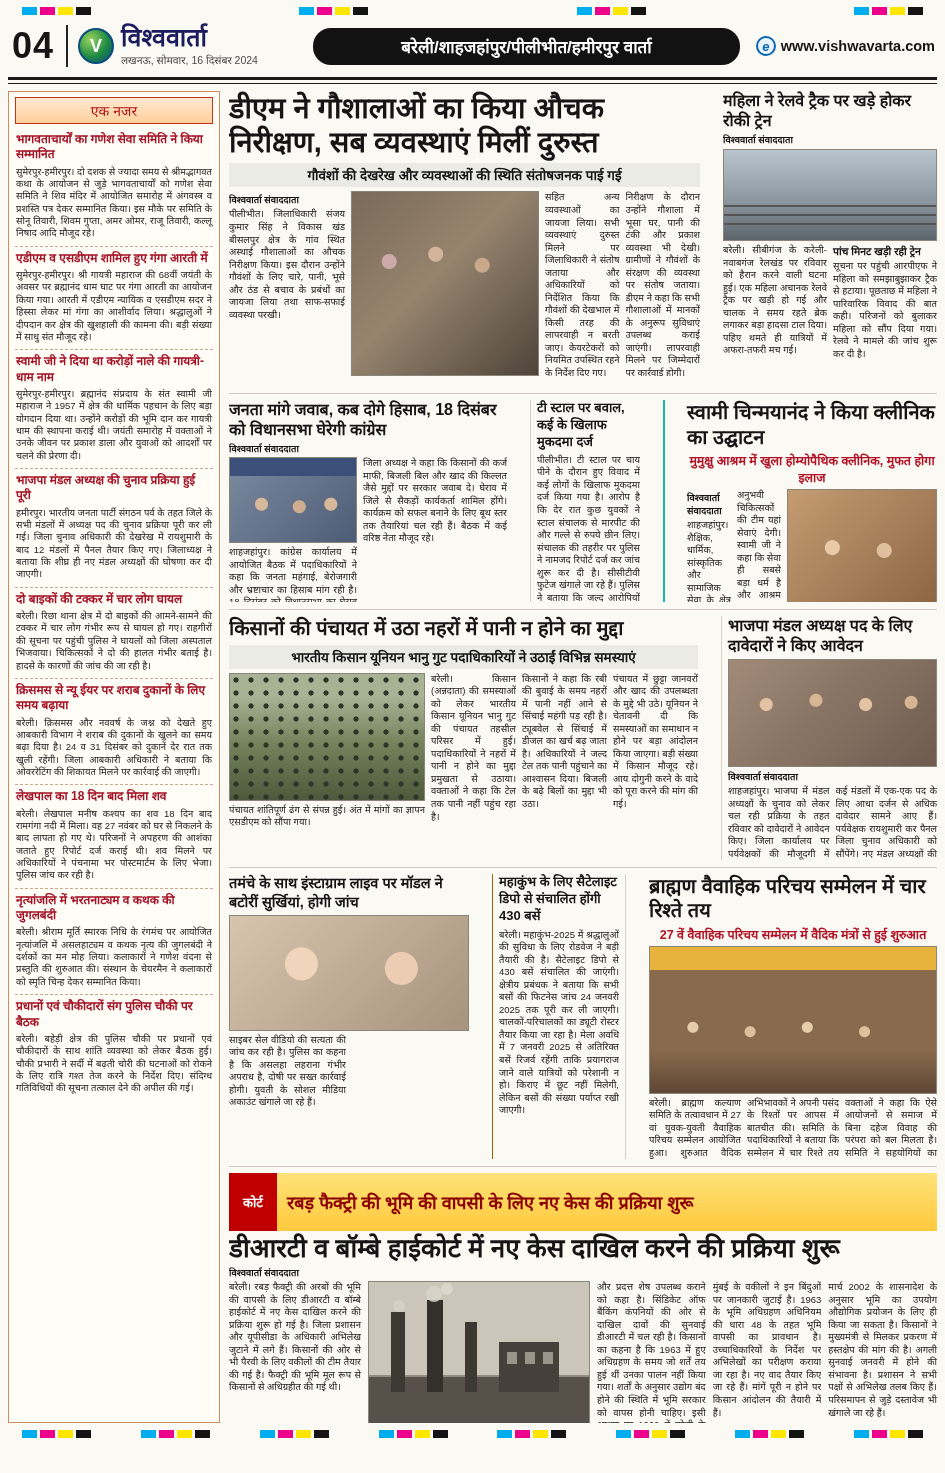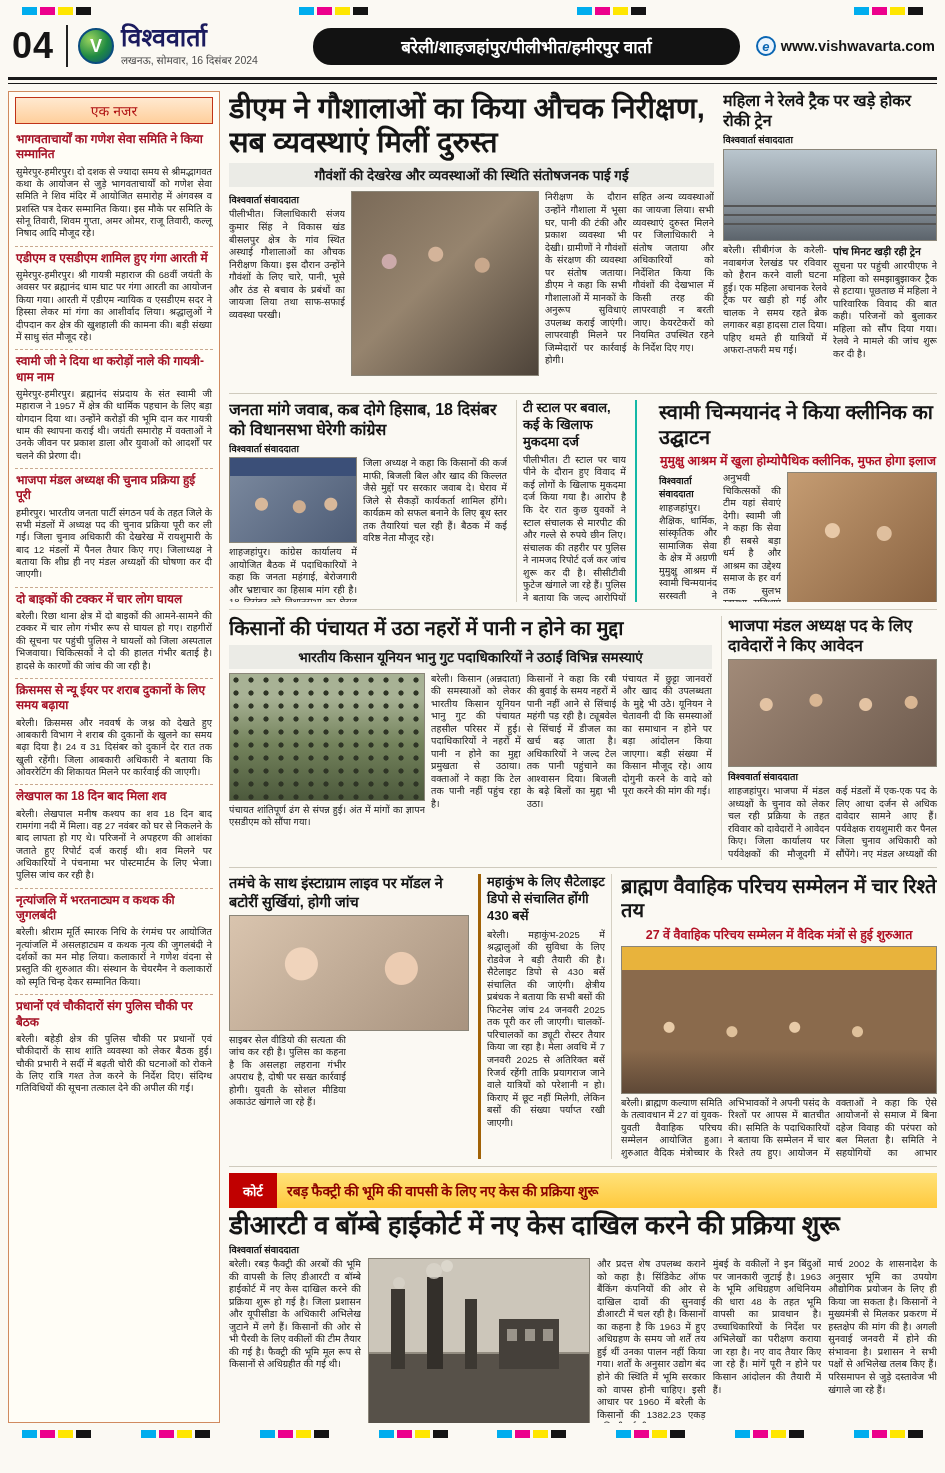--- a/index.html
+++ b/index.html
@@ -32,21 +32,21 @@
   
   .sidebar{border:1px solid #d08a5f;background:#fffdf6;padding:5px 6px;overflow:hidden;}
   .sb-title{background:linear-gradient(#ffe9d0,#ffcf9c);border:1px solid #c03318;color:#b01212;
             font-weight:normal;font-size:14px;text-align:center;padding:3px 2px;margin-bottom:4px;}
   .sb-item{padding:4px 1px 6px;border-bottom:1px dashed #c9a98f;overflow:hidden;}
   .sb-item:last-child{border-bottom:none;}
   .sb-head{color:#a51226;font-weight:bold;font-size:12px;line-height:1.28;margin-bottom:3px;}
   .sb-body{font-size:9.5px;line-height:1.3;text-align:justify;color:#242424;}
   
   .main{display:flex;flex-direction:column;gap:7px;overflow:hidden;}
-  .row{display:grid;gap:9px;overflow:hidden;}
+  .row{display:grid;gap:23px;overflow:hidden;}
   .row + .row{border-top:1px solid #cfcabd;padding-top:6px;}
   .rowA{grid-template-columns:1fr 214px;height:298px;}
   .rowB{grid-template-columns:278px 110px 1fr;height:204px;}
   .rowC{grid-template-columns:1fr 216px;height:246px;}
   .rowD{grid-template-columns:240px 134px 1fr;height:288px;}
   .rowE{height:252px;grid-template-columns:1fr;}
   article,aside.art{overflow:hidden;}
   .h-xl{font-size:29px;font-weight:bold;line-height:1.18;margin:0;}
   .h-lg{font-size:20px;font-weight:bold;line-height:1.22;margin:0;}
   .h-md{font-size:16px;font-weight:bold;line-height:1.25;margin:0;}
@@ -66,28 +66,28 @@
   .tea{border-left:1px solid #d5d0c3;padding-left:6px;height:100%;box-sizing:border-box;}
   .clinic{border-left:2px solid #14b8a6;padding-left:22px;}
   .clinic-body{display:grid;grid-template-columns:1fr 1fr 150px;gap:6px;height:132px;margin-top:2px;}
   .farm-body{display:grid;grid-template-columns:196px 1fr 1fr 1fr;gap:6px;height:188px;margin-top:2px;}
   .farm-photo{height:128px;margin-bottom:3px;}
   .bjp{border-left:1px solid #d5d0c3;padding-left:6px;}
   .bjp-photo{height:108px;margin:3px 0;}
   .bjp-cols{display:grid;grid-template-columns:1fr 1fr;gap:6px;height:76px;}
   .model-photo{height:116px;margin:3px 0;}
   .model-cols{display:grid;grid-template-columns:1fr 1fr;gap:6px;height:118px;}
-  .maha{border-left:3px solid #a16207;border-right:1px solid #d5d0c3;padding:0 6px;height:100%;box-sizing:border-box;}
+  .maha{border-left:1px solid #a16207;border-right:1px solid #d5d0c3;padding:0 6px;height:100%;box-sizing:border-box;}
   .brahmin-photo{height:148px;margin:3px 0;}
   .brahmin-cols{display:grid;grid-template-columns:1fr 1fr 1fr;gap:6px;height:80px;}
   
   .court-strip{display:flex;align-items:stretch;margin-bottom:3px;}
   .kicker{background:#c00000;color:#fff;font-weight:bold;font-size:13px;padding:2px 14px;display:flex;align-items:center;}
-  .strip-head{flex:1;background:linear-gradient(#ffe27a,#ffc93c);color:#8b0000;font-weight:bold;font-size:14px;
-              padding:8px 10px;display:flex;align-items:center;font-family:Liberation Serif, serif;}
+  .strip-head{flex:1;background:linear-gradient(#ffe27a,#ffc93c);color:#8b0000;font-weight:bold;font-size:18px;
+              padding:17px 10px;display:flex;align-items:center;}
   .court-head{font-size:26px;font-weight:bold;line-height:1.15;margin:3px 0 2px;}
   .court-body{display:grid;grid-template-columns:132px 222px 1fr 1fr 1fr;gap:7px;height:172px;margin-top:2px;}
   
   .ph-dm{background:
      radial-gradient(circle at 20% 38%,#caa 7px,transparent 8px),
      radial-gradient(circle at 45% 34%,#d4b49a 7px,transparent 8px),
      radial-gradient(circle at 70% 40%,#c9a88c 7px,transparent 8px),
      linear-gradient(135deg,#7a6a58,#96846e 45%,#4e443a);}
   .ph-train{background:
      repeating-linear-gradient(0deg,#555 0 2px,transparent 2px 9px) 0 78%/100% 26% no-repeat,
@@ -223,22 +223,22 @@
       <section class="row rowA">
         <article>
           <h1 class="h-xl">डीएम ने गौशालाओं का किया औचक निरीक्षण, सब व्यवस्थाएं मिलीं दुरुस्त</h1>
           <div class="subhead-bar">गौवंशों की देखरेख और व्यवस्थाओं की स्थिति संतोषजनक पाई गई</div>
           <div class="dm-body">
             <div>
               <div class="byline">विश्ववार्ता संवाददाता</div>
               <div class="txt" style="height:168px">पीलीभीत। जिलाधिकारी संजय कुमार सिंह ने विकास खंड बीसलपुर क्षेत्र के गांव स्थित अस्थाई गौशालाओं का औचक निरीक्षण किया। इस दौरान उन्होंने गौवंशों के लिए चारे, पानी, भूसे और ठंड से बचाव के प्रबंधों का जायजा लिया तथा साफ-सफाई व्यवस्था परखी।</div>
             </div>
             <div class="photo ph-dm"></div>
+            <div class="txt">सहित अन्य व्यवस्थाओं का जायजा लिया। सभी व्यवस्थाएं दुरुस्त मिलने पर जिलाधिकारी ने संतोष जताया और अधिकारियों को निर्देशित किया कि गौवंशों की देखभाल में किसी तरह की लापरवाही न बरती जाए। केयरटेकरों को नियमित उपस्थित रहने के निर्देश दिए गए।</div>
             <div class="txt">निरीक्षण के दौरान उन्होंने गौशाला में भूसा घर, पानी की टंकी और प्रकाश व्यवस्था भी देखी। ग्रामीणों ने गौवंशों के संरक्षण की व्यवस्था पर संतोष जताया। डीएम ने कहा कि सभी गौशालाओं में मानकों के अनुरूप सुविधाएं उपलब्ध कराई जाएंगी। लापरवाही मिलने पर जिम्मेदारों पर कार्रवाई होगी।</div>
-            <div class="txt">सहित अन्य व्यवस्थाओं का जायजा लिया। सभी व्यवस्थाएं दुरुस्त मिलने पर जिलाधिकारी ने संतोष जताया और अधिकारियों को निर्देशित किया कि गौवंशों की देखभाल में किसी तरह की लापरवाही न बरती जाए। केयरटेकरों को नियमित उपस्थित रहने के निर्देश दिए गए।</div>
           </div>
         </article>
         <aside class="art">
           <h2 class="h-md">महिला ने रेलवे ट्रैक पर खड़े होकर रोकी ट्रेन</h2>
           <div class="byline">विश्ववार्ता संवाददाता</div>
           <div class="photo ph-train train-photo"></div>
           <div class="train-cols">
             <div class="txt">बरेली। सीबीगंज के करेली-नवाबगंज रेलखंड पर रविवार को हैरान करने वाली घटना हुई। एक महिला अचानक रेलवे ट्रैक पर खड़ी हो गई और चालक ने समय रहते ब्रेक लगाकर बड़ा हादसा टाल दिया। पहिए थमते ही यात्रियों में अफरा-तफरी मच गई।</div>
             <div>
               <div class="inner-head">पांच मिनट खड़ी रही ट्रेन</div>

